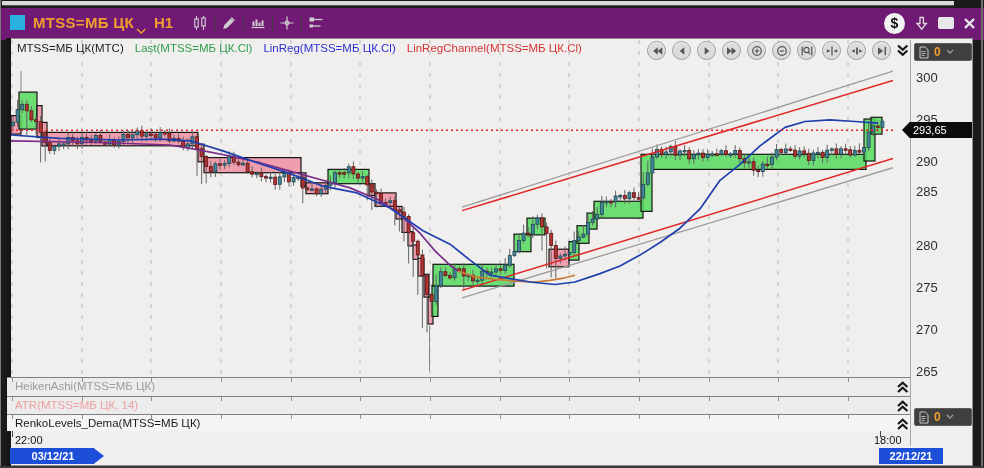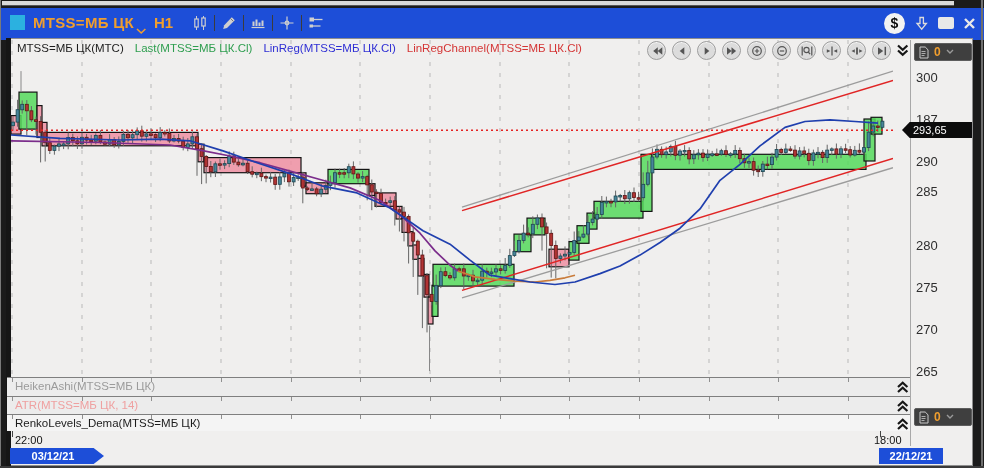--- a/index.html
+++ b/index.html
@@ -4,21 +4,21 @@
 <style>
   html,body{margin:0;padding:0;background:#101010;}
   *{box-sizing:border-box;}
   .screen{position:relative;width:984px;height:468px;background:#1b1b1b;overflow:hidden;
           font-family:"Liberation Sans","DejaVu Sans",sans-serif;}
   .frame-right{position:absolute;right:1px;top:0;width:2px;height:468px;background:#6f6f6f;}
   .frame-left{position:absolute;left:0;top:0;width:1px;height:468px;background:#7a7a7a;}
   .frame-bottom{position:absolute;left:0;top:466px;width:984px;height:2px;background:#3a3a3a;}
   .top-strip{position:absolute;left:2px;top:1px;width:952px;height:5px;background:#d9d9d9;border-bottom:1px solid #555;}
   
-  .titlebar{position:absolute;left:0;top:8px;width:984px;height:32px;background:#1d4ed8;}
+  .titlebar{position:absolute;left:0;top:8px;width:984px;height:32px;background:#701a75;}
   .win-icon{position:absolute;left:10px;top:7px;width:15px;height:15px;}
   .tb-title{position:absolute;left:33px;top:0;height:30px;line-height:30px;color:#f09e2e;
             font-size:15px;font-weight:bold;letter-spacing:.3px;}
   .tb-chevron{position:absolute;left:136px;top:13px;}
   .tb-tf{position:absolute;left:154px;top:0;height:30px;line-height:30px;color:#f09e2e;font-size:15px;font-weight:bold;}
   .tb-tools{position:absolute;left:188px;top:3px;height:24px;display:flex;align-items:center;}
   .tool-btn{width:24px;height:22px;display:flex;align-items:center;justify-content:center;cursor:pointer;}
   .tool-sep{width:1px;height:16px;background:#3c3c3c;margin:0 2px;}
   .tb-controls{position:absolute;right:8px;top:0;height:30px;display:flex;align-items:center;gap:9px;}
   .ctrl-btn{display:flex;align-items:center;justify-content:center;cursor:pointer;}
@@ -762,20 +762,20 @@
     <span class="time-tick" style="left:873px"></span>
     <span class="time-label" style="left:867px">18:00</span>
     <span class="date-tag arrow" style="left:3px;width:94px">03/12/21</span>
     <span class="date-tag" style="left:872px;width:64px">22/12/21</span>
   </div>
 
   <div class="frame-left"></div>
   <div class="frame-right"></div>
   <div class="frame-bottom"></div>
 <div class="ptick" style="top: 70px;">300</div>
-    <div class="ptick" style="top: 112px;">187</div>
+    <div class="ptick" style="top: 112px;">295</div>
     <div class="ptick" style="top: 154px;">290</div>
     <div class="ptick" style="top: 184px;">285</div>
     <div class="ptick" style="top: 238px;">280</div>
     <div class="ptick" style="top: 280px;">275</div>
     <div class="ptick" style="top: 322px;">270</div>
     <div class="ptick" style="top: 364px;">265</div>
   </div>
 
 </body></html>

